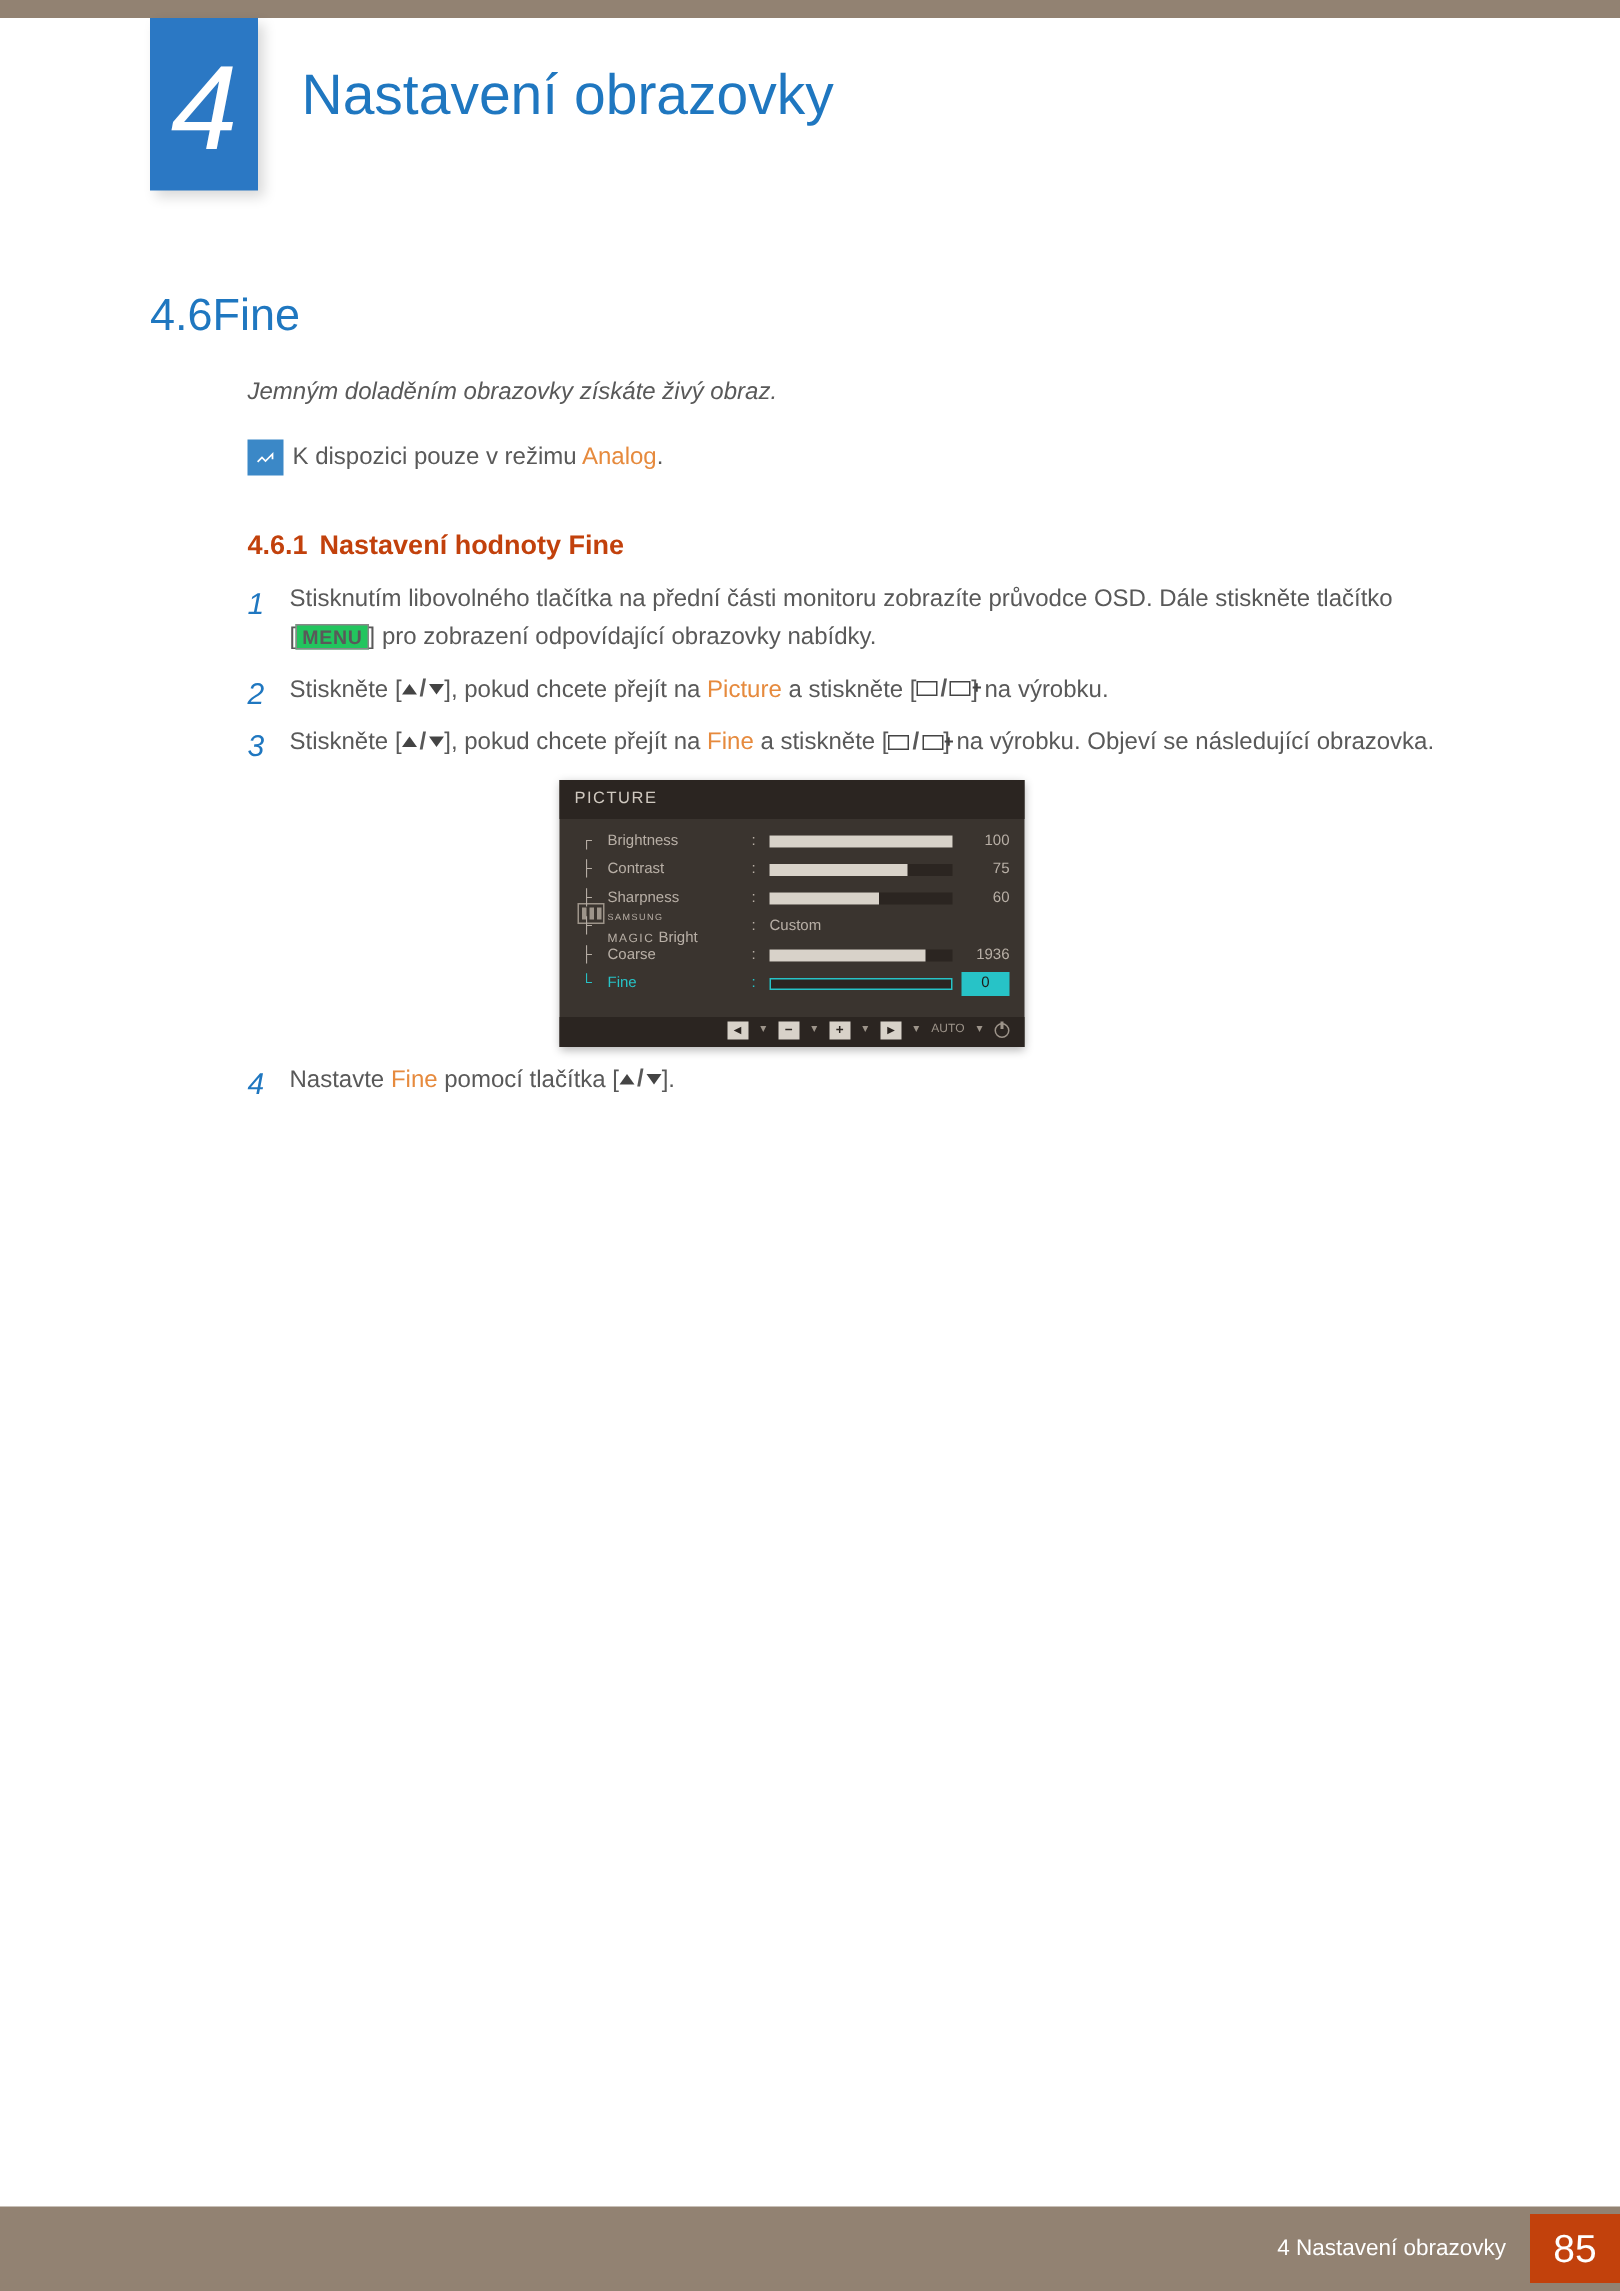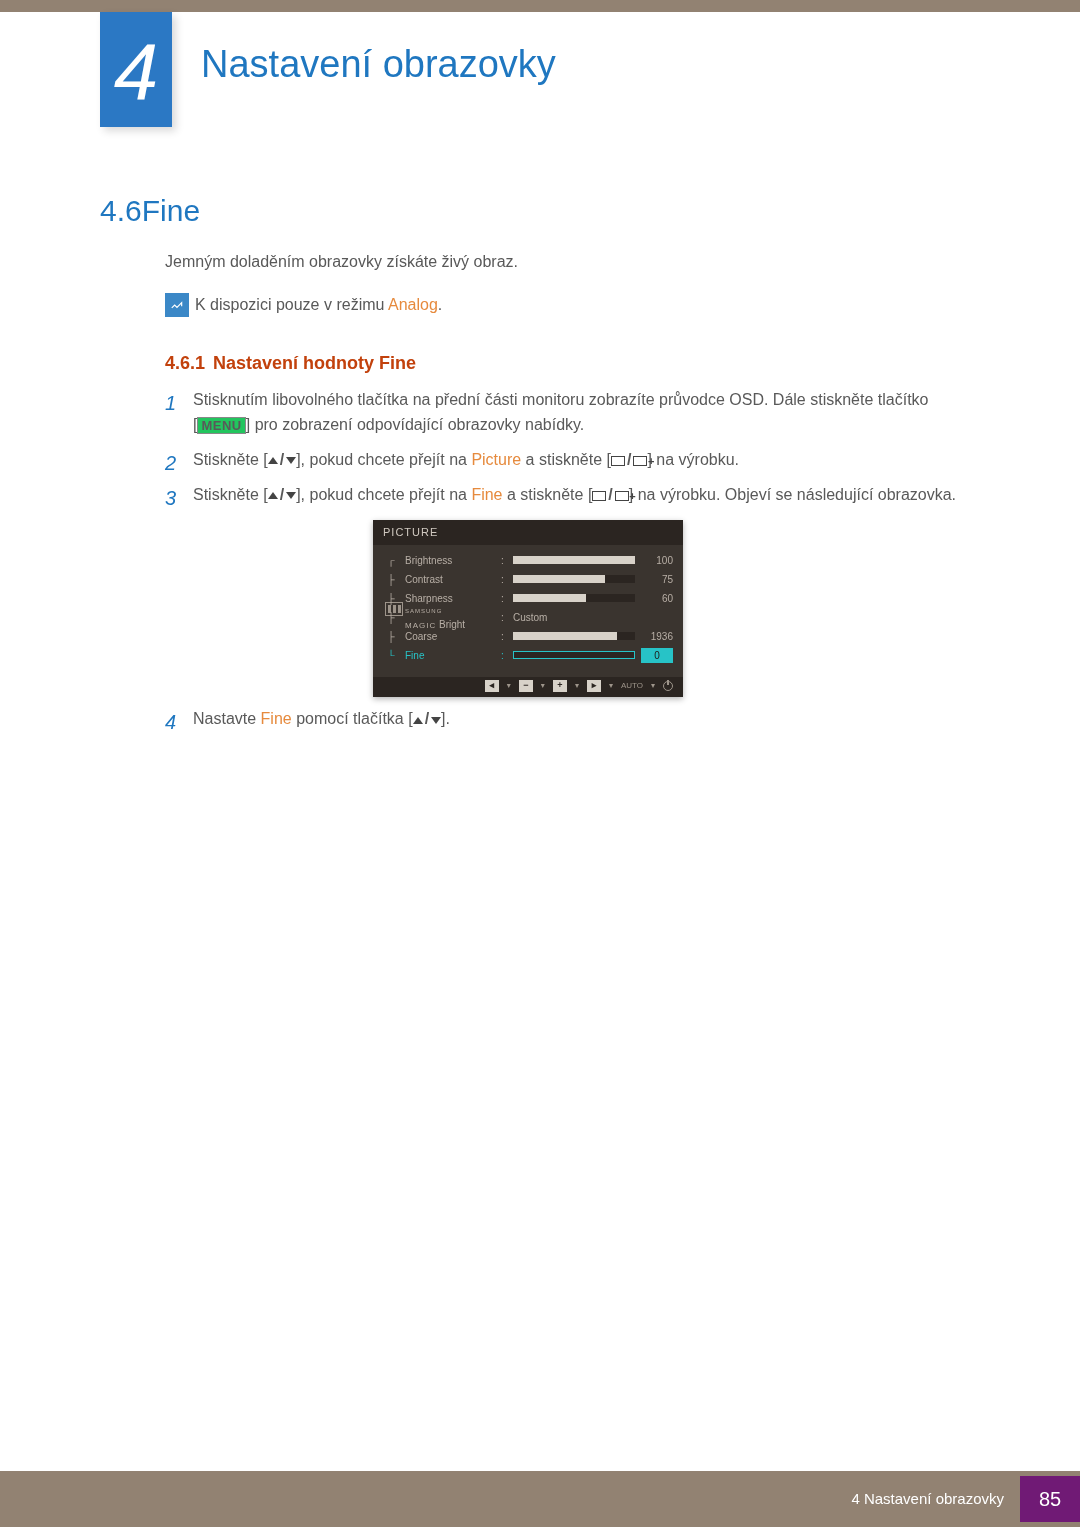--- a/index.html
+++ b/index.html
@@ -59,21 +59,21 @@
     align-items: baseline;
     font-size: 30px;
     color: #1f77c0;
   }
   .body-text {
     position: absolute;
     left: 165px;
     right: 120px;
     color: #595959;
   }
-  .intro { top: 250px; }
+  .intro { top: 250px; font-style: italic; }
   .note-row {
     top: 293px;
     left: 165px;
     display:flex;
     gap: 6px;
     align-items:center;
   }
   .note-icon{
     width:24px;height:24px;
     background:#3b88c7;
@@ -182,21 +182,21 @@
   .osd-nav .lbl{font-size:8px;color:#9d948a;}
   .osd-nav .pwr{width:10px;height:10px;border:1.5px solid #9d948a;border-radius:50%;position:relative;}
   .osd-nav .pwr::after{content:"";position:absolute;left:3px;top:-2px;width:2px;height:5px;background:#9d948a;}
   .osd-nav .dn{font-size:8px;color:#9d948a;}
 
   .bottom-border{
     position:absolute;left:0;right:0;bottom:0;height:56px;background:#928272;
     display:flex;justify-content:flex-end;align-items:center;
   }
   .footer-chap{color:#fff;font-size:15px;margin-right:16px;}
-  .page-no{background:#701a75;width:60px;height:46px;display:flex;align-items:center;justify-content:center;color:#fff;font-size:20px;}
+  .page-no{background:#c2410c;width:60px;height:46px;display:flex;align-items:center;justify-content:center;color:#fff;font-size:26px;}
 
   .tri-up,.tri-dn{display:inline-block;width:0;height:0;border-left:5px solid transparent;border-right:5px solid transparent;vertical-align:middle;}
   .tri-up{border-bottom:7px solid #444;}
   .tri-dn{border-top:7px solid #444;}
   .sep{font-weight:700;margin:0 2px;}
   .ico-rect{display:inline-block;width:14px;height:10px;border:1.5px solid #444;vertical-align:middle;position:relative;}
   .ico-rect.plus::after{content:"+";position:absolute;right:-8px;top:-4px;font-size:11px;font-weight:700;color:#444;}
 </style>
 </head>
 <body>

